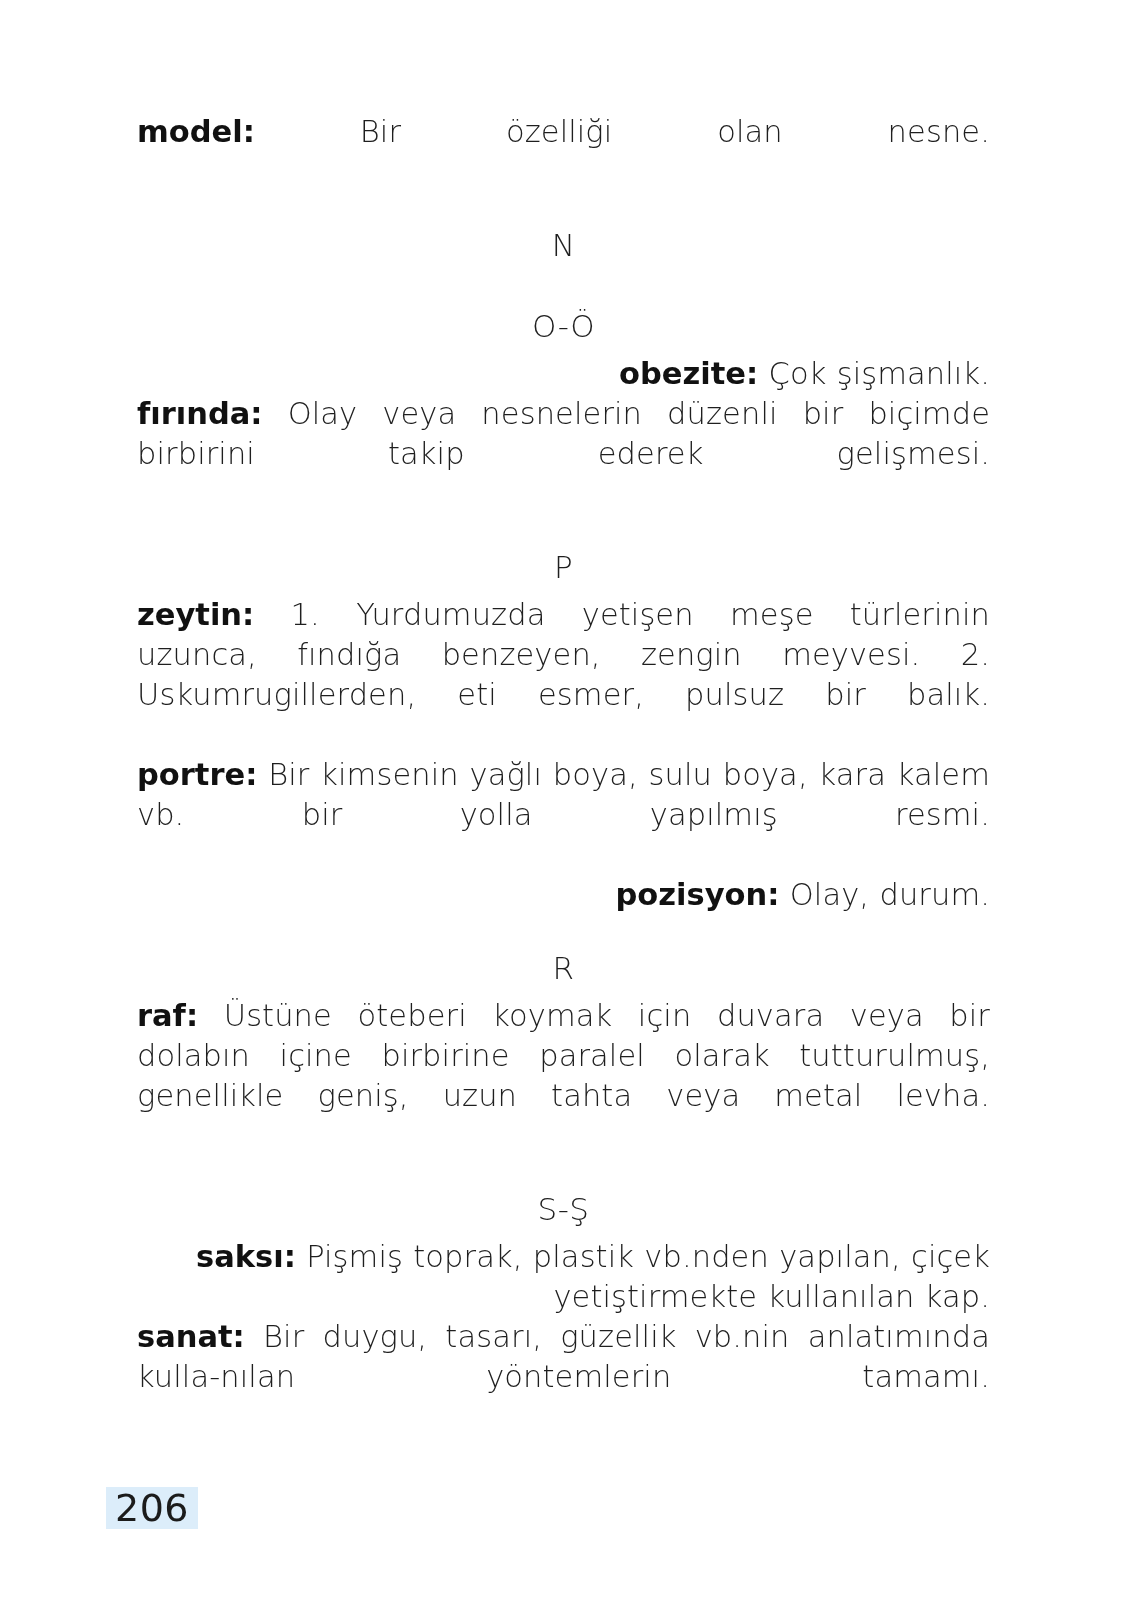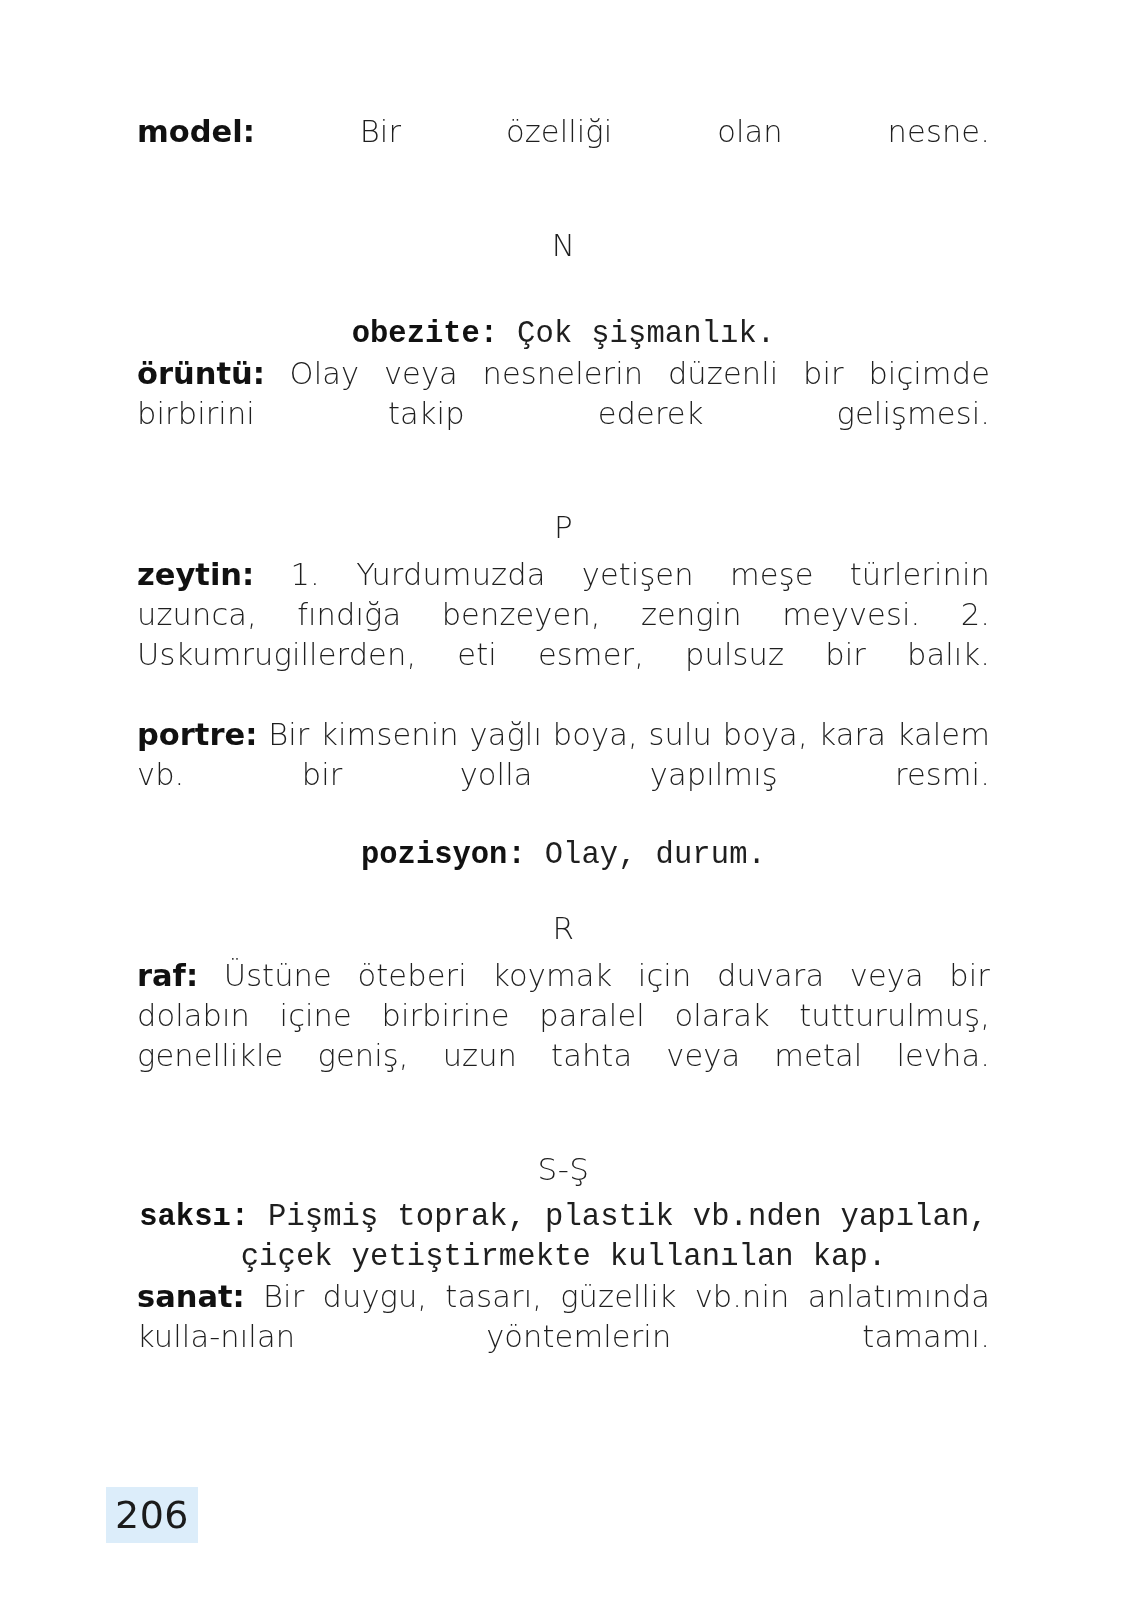--- a/index.html
+++ b/index.html
@@ -35,22 +35,21 @@
     line-height: 40px;
     letter-spacing: 0.1px;
     text-align: justify;
     text-justify: inter-word;
     color: #1f1f1f;
     font-weight: 300;
     margin: 0;
     word-spacing: 0.5px;
   }
   .entry.ragged {
-    text-align: center;
-    font-family: Liberation Mono, monospace;
+    text-align: right;
   }
   .entry .term {
     font-weight: 700;
     color: #111111;
     letter-spacing: 0px;
     margin-top: 36px;
   }
   .entry .def {
     font-weight: 300;
   }
@@ -79,21 +78,21 @@
   
   .gap-before-letter { height: 33px; }
   .gap-after-letter  { height: 8px; }
 
   
   .page-number {
     position: absolute;
     left: 106px;
     top: 1487px;
     min-width: 92px;
-    height: 56px;
+    height: 42px;
     background: #dcedfa;
     display: flex;
     align-items: center;
     justify-content: center;
     box-sizing: border-box;
     padding: 0 8px;
   }
   .page-number span {
     font-family: "DejaVu Sans", sans-serif;
     font-size: 38px;
@@ -114,29 +113,30 @@
       <span class="term">model:</span>
       <span class="def">Bir özelliği olan nesne.</span>
     </p>
 
     <div class="gap-before-letter"></div>
     <p class="section-letter">N</p>
     <div class="gap-after-letter"></div>
 
 
     <div class="gap-before-letter"></div>
+    <p class="section-letter">O-Ö</p>
     <div class="gap-after-letter"></div>
 
     <p class="entry ragged">
       <span class="term">obezite:</span>
       <span class="def">Çok şişmanlık.</span>
     </p>
 
     <p class="entry">
-      <span class="term">örüntü:</span>
+      <span class="term">fırında:</span>
       <span class="def">Olay veya nesnelerin düzenli bir biçimde birbirini takip ederek gelişmesi.</span>
     </p>
 
     <div class="gap-before-letter"></div>
     <p class="section-letter">P</p>
     <div class="gap-after-letter"></div>
 
     <p class="entry">
       <span class="term">zeytin:</span>
       <span class="def">1. Yurdumuzda yetişen meşe türlerinin uzunca, fındığa benzeyen, zengin meyvesi. 2. Uskumrugillerden, eti esmer, pulsuz bir balık.</span>

